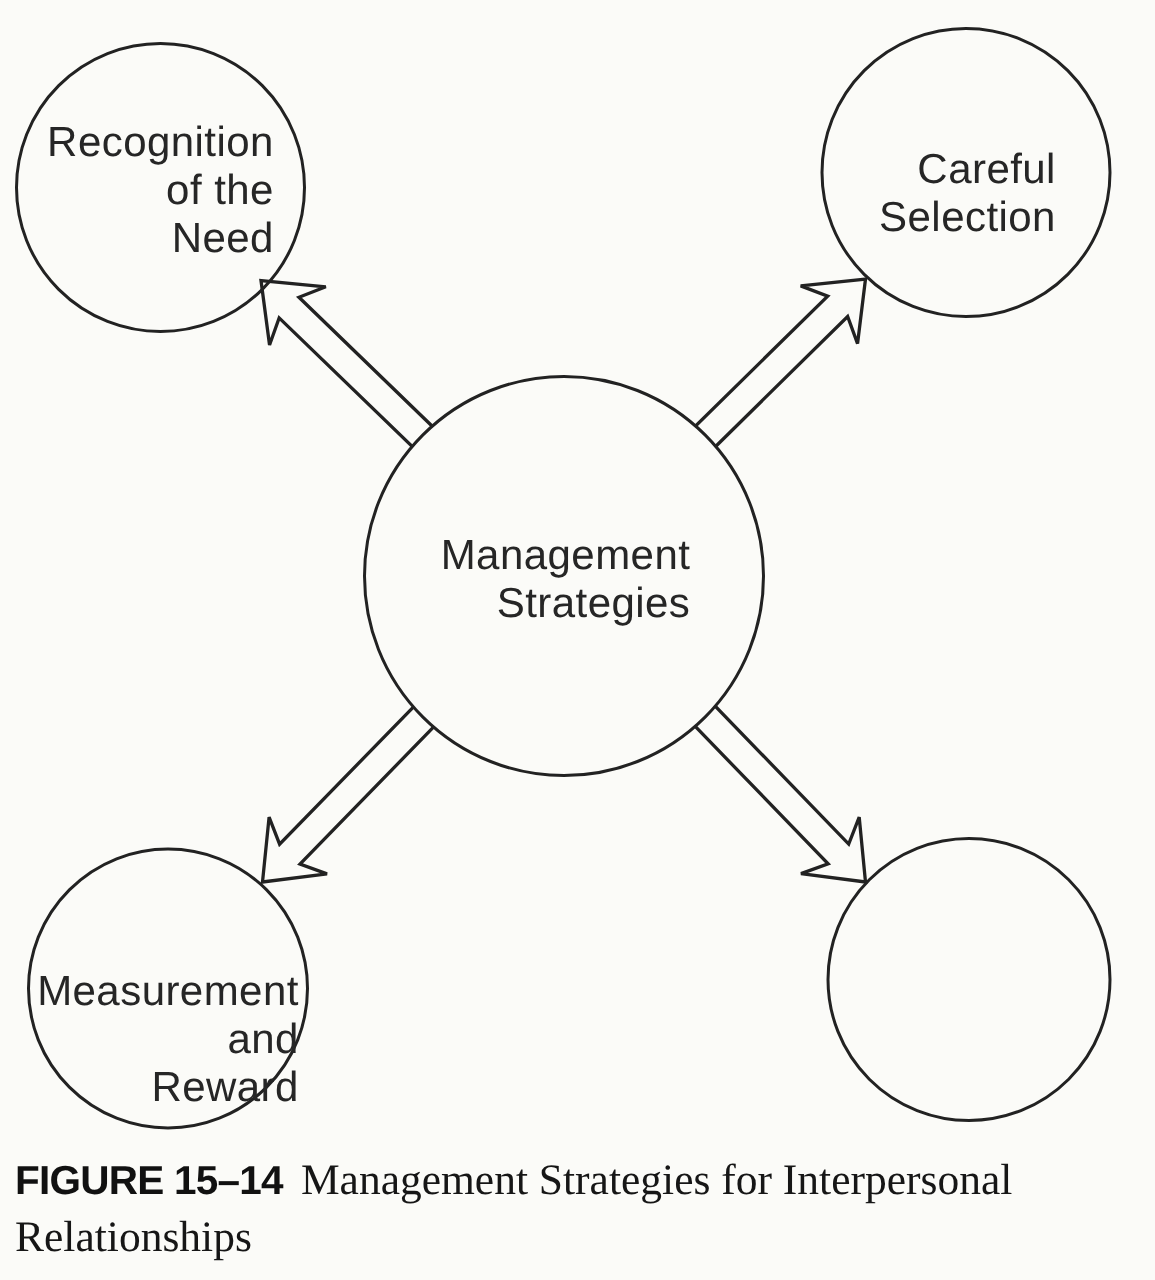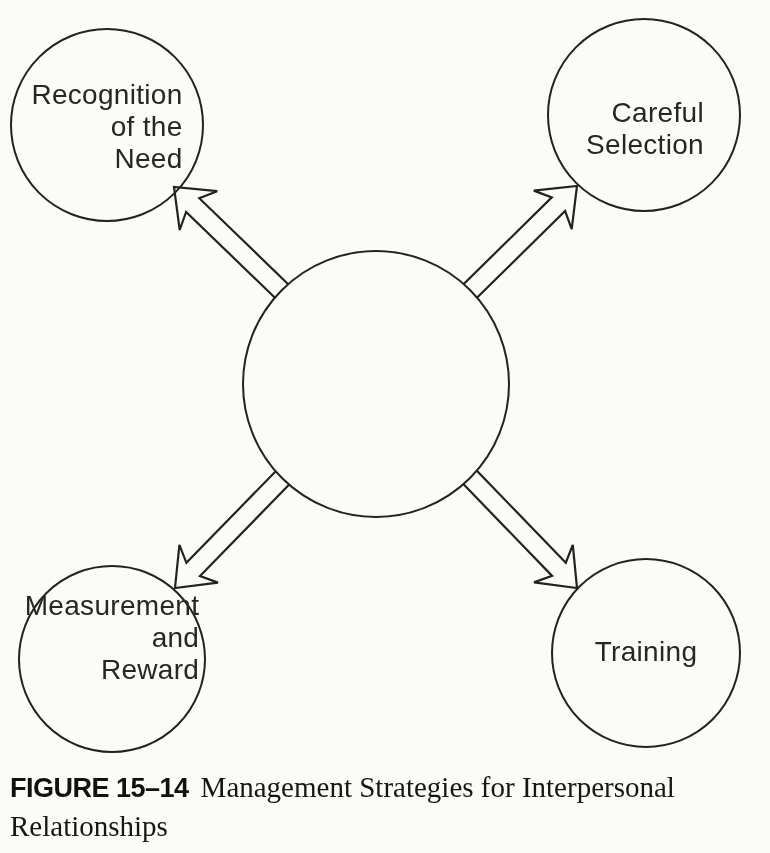--- a/index.html
+++ b/index.html
@@ -31,21 +31,21 @@
     font-family: "Liberation Sans", sans-serif;
     font-size: 28px;
     line-height: 32px;
     color: #262626;
     letter-spacing: 0.3px;
     pointer-events: none;
   }
   .label-recognition  { left: 107px; top: 127px; }
   .label-careful      { left: 645px; top: 129px; }
   .label-center       { left: 377px; top: 386px; }
-  .label-measurement  { left: 112px; top: 638px; }
+  .label-measurement  { left: 112px; top: 693px; }
   .label-training     { left: 646px; top: 652px; }
   .caption {
     position: absolute;
     left: 10px;
     top: 768px;
     width: 742px;
     font-family: "Liberation Serif", serif;
     font-size: 29px;
     line-height: 38px;
     color: #161616;
@@ -79,24 +79,25 @@
     <circle cx="646" cy="653" r="94" fill="none" stroke-width="2" stroke="#222222"></circle>
   </svg>
 
   <div class="node-label label-recognition">Recognition
 of the
 Need</div>
 
   <div class="node-label label-careful">Careful
 Selection</div>
 
+  <div class="node-label label-center">Management
+Strategies</div>
 
   <div class="node-label label-measurement">Measurement
 and
 Reward</div>
 
-  <div class="node-label label-training">Training</div>
 
   <div class="caption">
     <span class="caption-label">FIGURE 15–14</span><span>Management Strategies for Interpersonal Relationships</span>
   </div>
 
 </div>
 
 </body></html>

